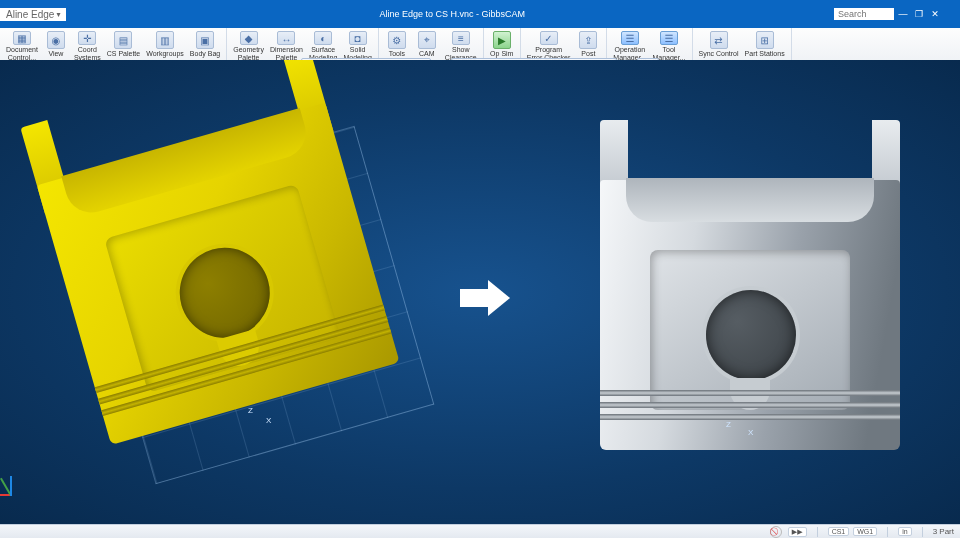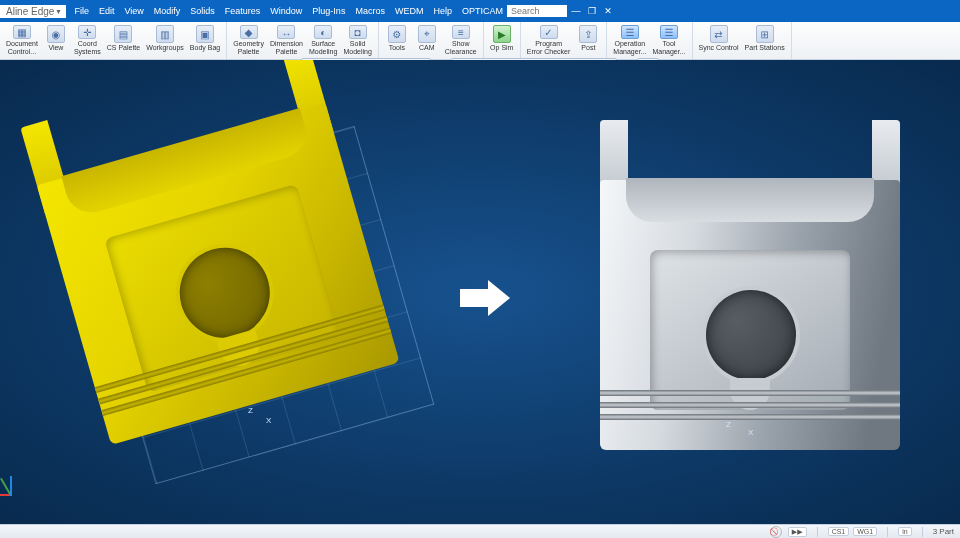--- a/index.html
+++ b/index.html
@@ -1,25 +1,25 @@
 <!DOCTYPE html>
 <html><head>
 <meta charset="utf-8">
 <style>
   * { margin: 0; padding: 0; box-sizing: border-box; font-family: "Segoe UI", Tahoma, sans-serif; }
   html, body { width: 960px; height: 538px; overflow: hidden; background: #0e3a6b; }
 
   
-  .titlebar { display: flex; align-items: center; height: 22px; background: #0a66c2; color: #fff; font-size: 10px; }
+  .titlebar { display: flex; align-items: center; height: 28px; background: #0a66c2; color: #fff; font-size: 10px; }
   .titlebar .brand { background: #fff; color: #666; padding: 1px 6px; font-size: 10px; margin-right: 4px; display: flex; align-items: center; }
   .titlebar .brand .arrow { font-size: 8px; margin-left: 2px; }
   .titlebar .menu { display: flex; gap: 2px; }
   .titlebar .menu span { padding: 0 4px; cursor: default; font-size: 9px; }
   .titlebar .center { flex: 1; text-align: center; font-size: 9px; }
-  .titlebar .right { display: flex; align-items: center; gap: 2px; padding-right: 0; }
+  .titlebar .right { display: flex; align-items: center; gap: 2px; padding-right: 18px; }
   .titlebar .search { background: #fff; color: #333; font-size: 9px; padding: 0 4px; width: 60px; height: 12px; border: none; }
   .titlebar .winbtn { width: 14px; text-align: center; font-size: 9px; cursor: default; }
 
   
   .ribbon { display: flex; align-items: stretch; height: 38px; background: linear-gradient(#fdfdfd,#eef1f5); border-bottom: 1px solid #c9d3e0; font-size: 8px; color: #333; }
   .rgroup { display: flex; align-items: stretch; border-right: 1px solid #d3dce8; padding: 2px 3px; }
   .rbtn { display: flex; flex-direction: column; align-items: center; justify-content: flex-start; padding: 1px 3px; min-width: 30px; cursor: default; }
   .rbtn .ico { width: 18px; height: 18px; background: linear-gradient(#e8eef7,#cfdcee); border: 1px solid #a9bcd6; border-radius: 2px; margin-bottom: 1px; display: flex; align-items: center; justify-content: center; font-size: 10px; color: #4a6fa5; }
   .rbtn .ico.green { background: linear-gradient(#d1f2d1,#8cd48c); border-color: #6ab06a; color:#2a7a2a; }
   .rbtn .ico.blue { background: linear-gradient(#d1e6ff,#8cbfff); border-color: #6a9fd6; }
@@ -101,34 +101,21 @@
   .statusbar .cbtn { padding:0 3px; border:1px solid #c3cfde; background:#fff; border-radius:2px; font-size:7px; }
 </style>
 </head>
 <body>
 
 <div class="titlebar">
   <div class="brand">
     <span>Aline Edge</span>
     <span class="arrow">▾</span>
   </div>
-  <div class="menu">
-    <span>File</span>
-    <span>Edit</span>
-    <span>View</span>
-    <span>Modify</span>
-    <span>Solids</span>
-    <span>Features</span>
-    <span>Window</span>
-    <span>Plug-Ins</span>
-    <span>Macros</span>
-    <span>WEDM</span>
-    <span>Help</span>
-    <span>OPTICAM</span>
-  </div>
+  <div class="center">Aline Edge to CS H.vnc - GibbsCAM</div>
   <div class="right">
     <input class="search" placeholder="Search" style="">
     <span class="winbtn">—</span>
     <span class="winbtn">❐</span>
     <span class="winbtn">✕</span>
   </div>
 </div>
 
 <div class="ribbon">
   <div class="rgroup">

